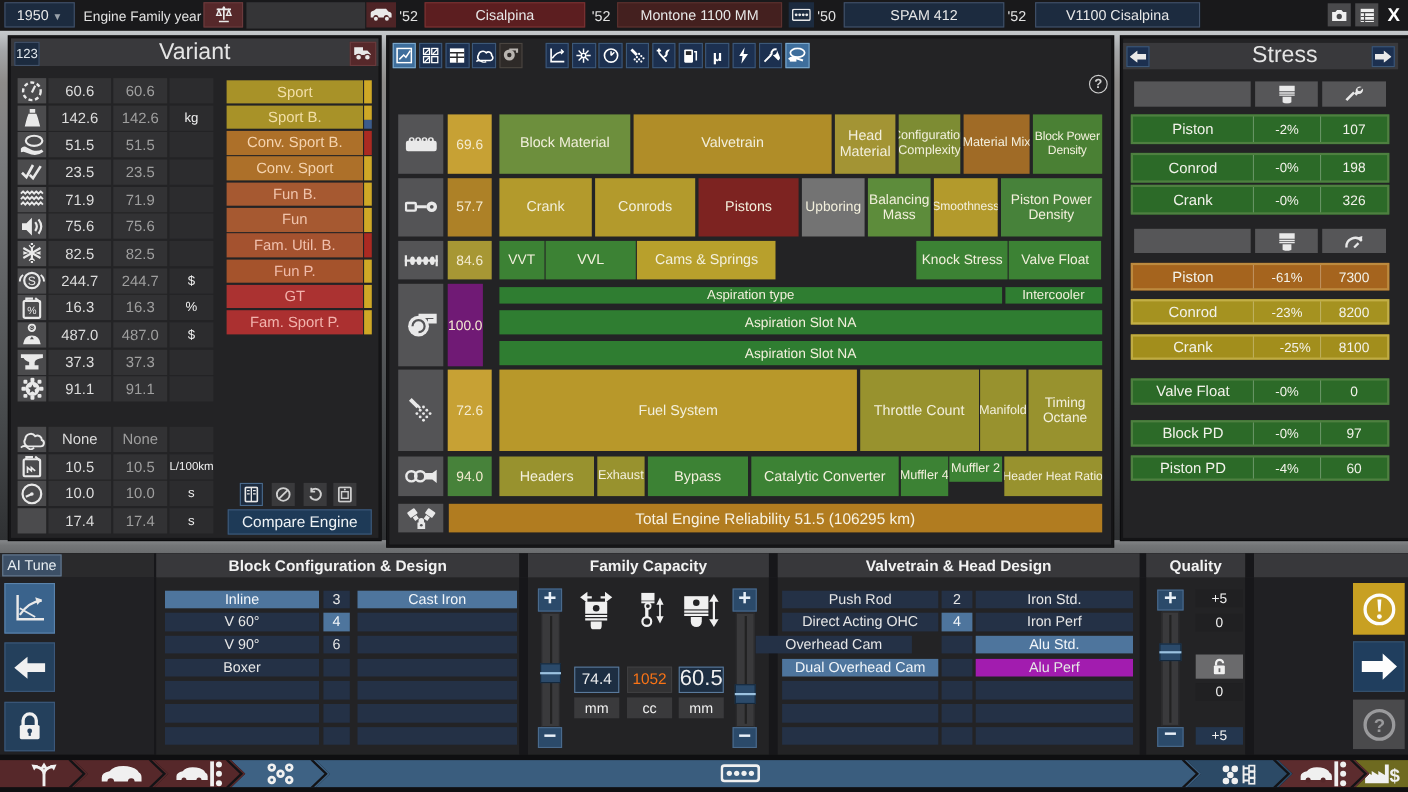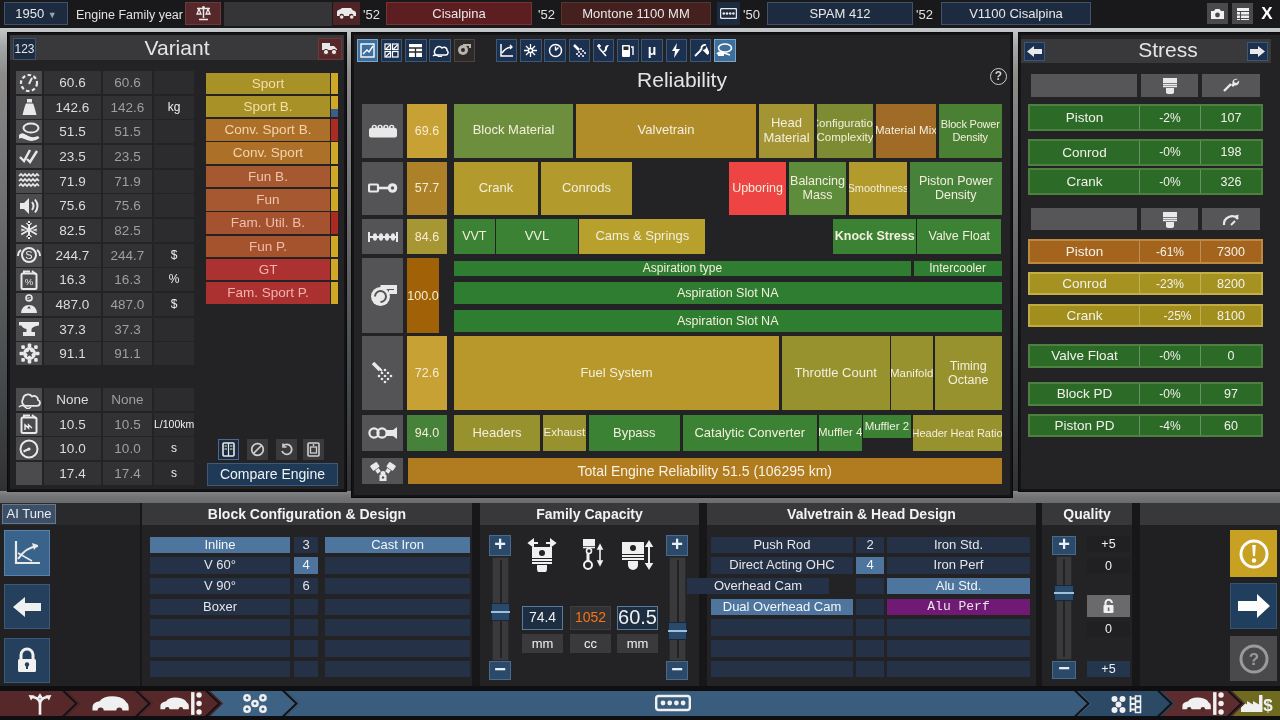--- a/index.html
+++ b/index.html
@@ -396,21 +396,20 @@
         <path d="M13 2 a3.5 3.5 0 0 1-3.5 5 l5 5 l2-2 z" fill="#fff"></path>
       </svg>
     </div>
   <div class="btn" style="left:360.1px;top:3.5px;width:21.5px;height:23px;background:#3e6e9c;border:1px solid #7aa8cc;">
       <svg width="17" height="14" viewBox="0 0 17 14">
         <ellipse cx="9" cy="5" rx="6.5" ry="4" fill="none" stroke="#fff" stroke-width="1.6"></ellipse>
         <path d="M1 11 q3-3 7-1 l6 2" fill="none" stroke="#fff" stroke-width="1.8"></path>
         <rect x="2" y="9" width="6" height="4" fill="#fff"></rect>
       </svg>
     </div>
-  <div class="ptitle" style="top:33px;">Reliability</div>
   <div class="abs" style="left:636px;top:33px;width:17px;height:17px;border:1.8px solid #cfcfcf;border-radius:50%;color:#cfcfcf;font-size:12px;font-weight:bold;text-align:center;line-height:14px;">?</div>
   <div class="abs" style="left:8px;top:69px;width:41px;height:53.5px;background:#545456;display:flex;align-items:center;justify-content:center;">
       <svg width="30" height="20" viewBox="0 0 30 20">
         <g fill="#e9e9e9">
           <circle cx="6.3" cy="6.5" r="2.7"></circle>
           <circle cx="12.1" cy="6.5" r="2.7"></circle>
           <circle cx="17.9" cy="6.5" r="2.7"></circle>
           <circle cx="23.7" cy="6.5" r="2.7"></circle>
           <rect x="1" y="7" width="28" height="9.5" rx="2"></rect>
         </g>
@@ -433,50 +432,51 @@
       <svg width="30" height="16" viewBox="0 0 30 16">
         <rect x="1" y="4.5" width="9" height="7" rx="1" fill="none" stroke="#e9e9e9" stroke-width="2.2"></rect>
         <path d="M10 8 h10" stroke="#e9e9e9" stroke-width="2.6"></path>
         <circle cx="24.5" cy="8" r="4.8" fill="#e9e9e9"></circle>
         <circle cx="24.5" cy="8" r="1.7" fill="#545456"></circle>
       </svg>
     </div>
   <div class="abs" style="left:53px;top:126.5px;width:40px;height:53px;background:#ad8127;color:#f5ecd2;font-size:12.5px;display:flex;align-items:center;justify-content:center;">57.7</div>
   <div class="seg" style="left:100px;top:126.5px;width:84.0px;height:53px;background:#b39a2c;color:#f2efdc;font-size:13px;display:flex;align-items:center;justify-content:center;white-space:normal;line-height:1.15;">Crank</div>
   <div class="seg" style="left:187px;top:126.5px;width:91.0px;height:53px;background:#b39a2c;color:#f2efdc;font-size:13px;display:flex;align-items:center;justify-content:center;white-space:normal;line-height:1.15;">Conrods</div>
-  <div class="seg" style="left:375px;top:126.5px;width:57.0px;height:53px;background:#ef4444;color:#f2efdc;font-size:12.5px;display:flex;align-items:center;justify-content:center;white-space:normal;line-height:1.15;">Upboring</div>
+  <div class="seg" style="left:281px;top:126.5px;width:91.0px;height:53px;background:#7d2321;color:#f2efdc;font-size:13px;display:flex;align-items:center;justify-content:center;white-space:normal;line-height:1.15;">Pistons</div>
+  <div class="seg" style="left:375px;top:126.5px;width:57.0px;height:53px;background:#737373;color:#f2efdc;font-size:12.5px;display:flex;align-items:center;justify-content:center;white-space:normal;line-height:1.15;">Upboring</div>
   <div class="seg" style="left:435px;top:126.5px;width:57.0px;height:53px;background:#5d8c3b;color:#f2efdc;font-size:12.5px;display:flex;align-items:center;justify-content:center;white-space:normal;line-height:1.15;">Balancing<br>Mass</div>
   <div class="seg" style="left:495px;top:126.5px;width:58.0px;height:53px;background:#b39a2c;color:#f2efdc;font-size:11px;display:flex;align-items:center;justify-content:center;white-space:nowrap;line-height:1.15;">Smoothness</div>
   <div class="seg" style="left:556px;top:126.5px;width:91.5px;height:53px;background:#47823a;color:#f2efdc;font-size:12.5px;display:flex;align-items:center;justify-content:center;white-space:normal;line-height:1.15;">Piston Power<br>Density</div>
   <div class="abs" style="left:8px;top:184px;width:41px;height:35px;background:#545456;display:flex;align-items:center;justify-content:center;">
       <svg width="32" height="16" viewBox="0 0 32 16">
         <path d="M1 8 h30" stroke="#e9e9e9" stroke-width="2"></path>
         <path d="M2 3 v10 M30 3 v10" stroke="#e9e9e9" stroke-width="2"></path>
         <g fill="#e9e9e9">
           <ellipse cx="8" cy="8" rx="2.2" ry="3.8"></ellipse>
           <ellipse cx="14" cy="8" rx="2.2" ry="3.8"></ellipse>
           <ellipse cx="20" cy="8" rx="2.2" ry="3.8"></ellipse>
           <ellipse cx="26" cy="8" rx="2.2" ry="3.8"></ellipse>
         </g>
       </svg>
     </div>
   <div class="abs" style="left:53px;top:184px;width:40px;height:35px;background:#a79734;color:#f5ecd2;font-size:12.5px;display:flex;align-items:center;justify-content:center;">84.6</div>
   <div class="seg" style="left:100px;top:184px;width:40.6px;height:35px;background:#3c8234;color:#f2efdc;font-size:12.5px;display:flex;align-items:center;justify-content:center;white-space:normal;line-height:1.15;">VVT</div>
   <div class="seg" style="left:141.6px;top:184px;width:82.8px;height:35px;background:#3c8234;color:#f2efdc;font-size:13px;display:flex;align-items:center;justify-content:center;white-space:normal;line-height:1.15;">VVL</div>
   <div class="seg" style="left:225.4px;top:184px;width:125.9px;height:35px;background:#b8a02c;color:#f2efdc;font-size:13px;display:flex;align-items:center;justify-content:center;white-space:normal;line-height:1.15;">Cams &amp; Springs</div>
-  <div class="seg" style="left:479.3px;top:184px;width:82.8px;height:35px;background:#3c8234;color:#f2efdc;font-size:12.5px;display:flex;align-items:center;justify-content:center;white-space:normal;line-height:1.15;font-weight:bold;">Knock Stress</div>
+  <div class="seg" style="left:479.3px;top:184px;width:82.8px;height:35px;background:#3c8234;color:#f2efdc;font-size:12.5px;display:flex;align-items:center;justify-content:center;white-space:normal;line-height:1.15;">Knock Stress</div>
   <div class="seg" style="left:563.1px;top:184px;width:84.4px;height:35px;background:#3c8234;color:#f2efdc;font-size:12.5px;display:flex;align-items:center;justify-content:center;white-space:normal;line-height:1.15;">Valve Float</div>
   <div class="abs" style="left:8px;top:223px;width:41px;height:75px;background:#545456;display:flex;align-items:center;justify-content:center;">
       <svg width="28" height="22" viewBox="0 0 28 22">
         <circle cx="11.5" cy="11.5" r="9.5" fill="#e9e9e9"></circle>
         <path d="M11.5 2 H27 v5 H20" fill="none" stroke="#e9e9e9" stroke-width="4"></path>
         <path d="M11.5 11.5 m-5.5 0 a5.5 5.5 0 1 1 5.5 5.5" fill="none" stroke="#545456" stroke-width="2"></path>
       </svg>
     </div>
-  <div class="abs" style="left:53px;top:223px;width:32px;height:75px;background:#a16207;color:#f5ecd2;font-size:12.5px;display:flex;align-items:center;justify-content:center;">100.0</div>
+  <div class="abs" style="left:53px;top:223px;width:32px;height:75px;background:#701a75;color:#f5ecd2;font-size:12.5px;display:flex;align-items:center;justify-content:center;">100.0</div>
   <div class="seg" style="left:100px;top:226px;width:457px;height:14.5px;line-height:14.5px;background:#2f7d31;color:#f2efdc;font-size:12px;">Aspiration type</div>
   <div class="seg" style="left:559.6px;top:226px;width:88px;height:14.5px;line-height:14.5px;background:#2f7d31;color:#f2efdc;font-size:12px;">Intercooler</div>
   <div class="seg" style="left:100px;top:246.5px;width:547.5px;height:22px;line-height:22px;background:#2f7d31;color:#f2efdc;font-size:12.5px;">Aspiration Slot NA</div>
   <div class="seg" style="left:100px;top:274.9px;width:547.5px;height:22px;line-height:22px;background:#2f7d31;color:#f2efdc;font-size:12.5px;">Aspiration Slot NA</div>
   <div class="abs" style="left:8px;top:301.3px;width:41px;height:73.7px;background:#545456;display:flex;align-items:center;justify-content:center;">
       <svg width="24" height="24" viewBox="0 0 24 24">
         <path d="M2 2 l7 7" stroke="#e9e9e9" stroke-width="3.5"></path>
         <path d="M8 7 l3 3" stroke="#e9e9e9" stroke-width="2"></path>
         <g fill="#e9e9e9">
           <circle cx="14" cy="9" r="1.3"></circle>
@@ -735,21 +735,21 @@
   <div class="lrow" style="left:856px;top:33.5px;width:28px;height:16.5px;line-height:16.5px;background:#243146;color:#e6e6e6;font-size:13px;">2</div>
   <div class="lrow" style="left:887px;top:33.5px;width:143px;height:16.5px;line-height:16.5px;background:#243146;color:#e6e6e6;font-size:13px;">Iron Std.</div>
   <div class="lrow" style="left:711px;top:54.2px;width:142px;height:16.5px;line-height:16.5px;background:#243146;color:#e6e6e6;font-size:13px;">Direct Acting OHC</div>
   <div class="lrow" style="left:856px;top:54.2px;width:28px;height:16.5px;line-height:16.5px;background:#4e759d;color:#f2f6fa;font-size:13px;">4</div>
   <div class="lrow" style="left:887px;top:54.2px;width:143px;height:16.5px;line-height:16.5px;background:#243146;color:#e6e6e6;font-size:13px;">Iron Perf</div>
   <div class="lrow" style="left:687px;top:74.9px;width:142px;height:16.5px;line-height:16.5px;background:#243146;color:#e6e6e6;font-size:13px;">Overhead Cam</div>
   <div class="lrow" style="left:856px;top:74.9px;width:28px;height:16.5px;line-height:16.5px;background:#243146;color:#e6e6e6;font-size:13px;"></div>
   <div class="lrow" style="left:887px;top:74.9px;width:143px;height:16.5px;line-height:16.5px;background:#4e759d;color:#f2f6fa;font-size:13px;">Alu Std.</div>
   <div class="lrow" style="left:711px;top:95.6px;width:142px;height:16.5px;line-height:16.5px;background:#4e759d;color:#f2f6fa;font-size:13px;">Dual Overhead Cam</div>
   <div class="lrow" style="left:856px;top:95.6px;width:28px;height:16.5px;line-height:16.5px;background:#243146;color:#e6e6e6;font-size:13px;"></div>
-  <div class="lrow" style="left:887px;top:95.6px;width:143px;height:16.5px;line-height:16.5px;background:#701a75;color:#e6e6e6;font-size:13px;font-family:Liberation Mono, monospace;">Alu Perf</div>
+  <div class="lrow" style="left:887px;top:95.6px;width:143px;height:16.5px;line-height:16.5px;background:#a21caf;color:#e6e6e6;font-size:13px;">Alu Perf</div>
   <div class="lrow" style="left:711px;top:116.3px;width:142px;height:16.5px;line-height:16.5px;background:#243146;color:#e6e6e6;font-size:13px;"></div>
   <div class="lrow" style="left:856px;top:116.3px;width:28px;height:16.5px;line-height:16.5px;background:#243146;color:#e6e6e6;font-size:13px;"></div>
   <div class="lrow" style="left:887px;top:116.3px;width:143px;height:16.5px;line-height:16.5px;background:#243146;color:#e6e6e6;font-size:13px;"></div>
   <div class="lrow" style="left:711px;top:137.0px;width:142px;height:16.5px;line-height:16.5px;background:#243146;color:#e6e6e6;font-size:13px;"></div>
   <div class="lrow" style="left:856px;top:137.0px;width:28px;height:16.5px;line-height:16.5px;background:#243146;color:#e6e6e6;font-size:13px;"></div>
   <div class="lrow" style="left:887px;top:137.0px;width:143px;height:16.5px;line-height:16.5px;background:#243146;color:#e6e6e6;font-size:13px;"></div>
   <div class="lrow" style="left:711px;top:157.7px;width:142px;height:16.5px;line-height:16.5px;background:#243146;color:#e6e6e6;font-size:13px;"></div>
   <div class="lrow" style="left:856px;top:157.7px;width:28px;height:16.5px;line-height:16.5px;background:#243146;color:#e6e6e6;font-size:13px;"></div>
   <div class="lrow" style="left:887px;top:157.7px;width:143px;height:16.5px;line-height:16.5px;background:#243146;color:#e6e6e6;font-size:13px;"></div>
   <div class="btn" style="left:1052px;top:33px;width:24px;height:19px;background:#2b4a6a;border:1px solid #4a6a8c;">

